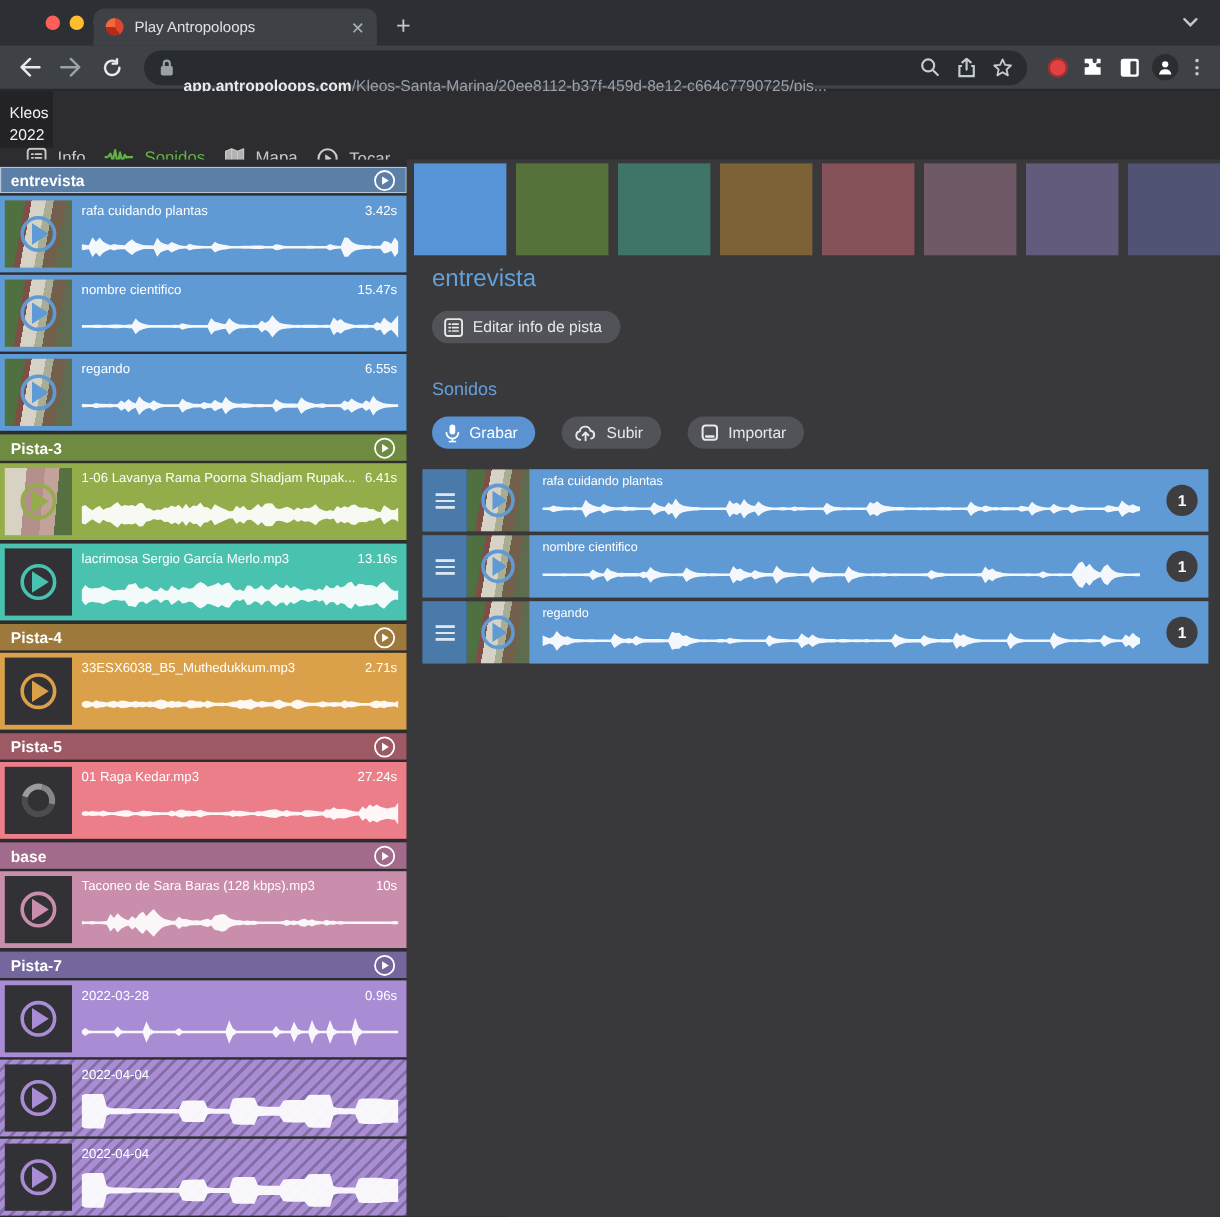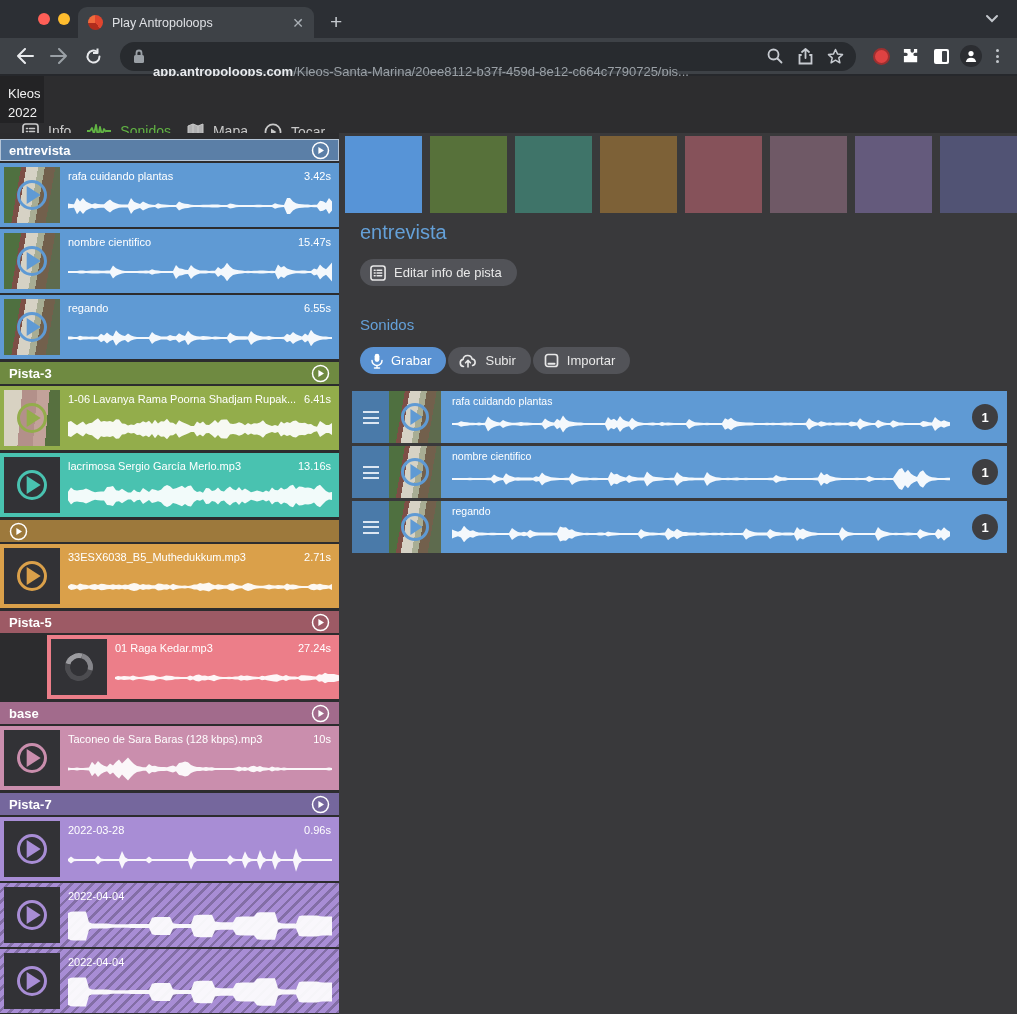--- a/index.html
+++ b/index.html
@@ -78,21 +78,21 @@
        background:#989ca2;}
 
   
   .main{position:absolute;left:339px;top:133px;right:0;bottom:0;background:#39393b;}
   .palette{position:absolute;left:6px;top:3px;right:0;height:77px;display:flex;gap:8px;overflow:hidden;}
   .swatch{width:77px;flex:none;}
   .main-title{position:absolute;left:21px;top:88px;font-size:20px;color:#64a0d8;}
   .editbtn{position:absolute;left:21px;top:126px;height:27px;background:#525358;border-radius:14px;
        display:flex;align-items:center;gap:8px;padding:0 15px 0 10px;color:#e8e8e8;font-size:13px;}
   .sonidos-label{position:absolute;left:21px;top:183px;font-size:15px;color:#64a0d8;}
-  .actions{position:absolute;left:21px;top:214px;display:flex;gap:2px;}
+  .actions{position:absolute;left:21px;top:214px;display:flex;gap:22px;}
   .pill{height:27px;border-radius:14px;background:#525358;display:flex;align-items:center;
        gap:8px;padding:0 15px 0 11px;color:#e8e8e8;font-size:13px;}
   .pill.primary{background:#5a92d2;color:#fff;}
   .rows{position:absolute;left:13px;top:258px;right:10px;}
   .srow{height:52px;margin-bottom:3px;display:flex;position:relative;color:#fff;}
   .srow .handle{width:37px;flex:none;background:#4a7aa9;display:flex;align-items:center;justify-content:center;}
   .grip{width:16px;height:13px;background:repeating-linear-gradient(#dce6f2 0 2px,transparent 2px 5.5px);}
   .srow .rthumb{width:52px;flex:none;position:relative;overflow:hidden;}
   .srow .rbody{flex:1;position:relative;}
   .srow .rname{position:absolute;left:11px;top:4px;font-size:10.5px;}
@@ -357,20 +357,21 @@
             <span class="sname">lacrimosa Sergio García Merlo.mp3</span>
             <span class="sdur">13.16s</span>
           </div>
           <svg width="264" height="34" class="wave sb-wave">
             <polygon points="0.0,12.8 3.0,8.6 6.0,10.9 9.0,11.5 12.0,11.0 15.0,10.7 18.0,9.4 21.0,10.7 24.0,12.2 27.0,13.2 30.0,12.7 33.0,12.4 36.0,12.6 39.0,8.0 42.0,7.8 45.0,6.9 48.0,11.2 51.0,11.7 54.0,9.7 57.0,11.7 60.0,13.4 63.0,13.4 66.0,10.6 69.0,12.8 72.0,13.2 75.0,8.9 78.0,10.9 81.0,12.9 84.0,10.1 87.0,10.8 90.0,11.7 93.0,10.8 96.0,7.6 99.0,6.0 102.0,7.3 105.0,9.9 108.0,9.2 111.0,8.0 114.0,6.7 117.0,8.9 120.0,7.0 123.0,6.5 126.0,10.9 129.0,13.0 132.0,12.2 135.0,13.8 138.0,8.9 141.0,9.2 144.0,11.9 147.0,11.2 150.0,8.4 153.0,11.8 156.0,12.6 159.0,9.5 162.0,7.5 165.0,10.3 168.0,11.2 171.0,8.0 174.0,11.4 177.0,9.6 180.0,11.3 183.0,13.3 186.0,12.5 189.0,11.4 192.0,12.2 195.0,13.2 198.0,11.5 201.0,12.8 204.0,8.4 207.0,11.1 210.0,11.3 213.0,8.5 216.0,10.5 219.0,9.6 222.0,6.7 225.0,5.8 228.0,10.0 231.0,7.5 234.0,7.7 237.0,8.7 240.0,8.5 243.0,9.0 246.0,10.4 249.0,7.3 252.0,5.7 255.0,9.0 258.0,12.0 261.0,13.5 264.0,13.1 264.0,20.9 261.0,20.5 258.0,22.0 255.0,25.0 252.0,28.3 249.0,26.7 246.0,23.6 243.0,25.0 240.0,25.5 237.0,25.3 234.0,26.3 231.0,26.5 228.0,24.0 225.0,28.2 222.0,27.3 219.0,24.4 216.0,23.5 213.0,25.5 210.0,22.7 207.0,22.9 204.0,25.6 201.0,21.2 198.0,22.5 195.0,20.8 192.0,21.8 189.0,22.6 186.0,21.5 183.0,20.7 180.0,22.7 177.0,24.4 174.0,22.6 171.0,26.0 168.0,22.8 165.0,23.7 162.0,26.5 159.0,24.5 156.0,21.4 153.0,22.2 150.0,25.6 147.0,22.8 144.0,22.1 141.0,24.8 138.0,25.1 135.0,20.2 132.0,21.8 129.0,21.0 126.0,23.1 123.0,27.5 120.0,27.0 117.0,25.1 114.0,27.3 111.0,26.0 108.0,24.8 105.0,24.1 102.0,26.7 99.0,28.0 96.0,26.4 93.0,23.2 90.0,22.3 87.0,23.2 84.0,23.9 81.0,21.1 78.0,23.1 75.0,25.1 72.0,20.8 69.0,21.2 66.0,23.4 63.0,20.6 60.0,20.6 57.0,22.3 54.0,24.3 51.0,22.3 48.0,22.8 45.0,27.1 42.0,26.2 39.0,26.0 36.0,21.4 33.0,21.6 30.0,21.3 27.0,20.8 24.0,21.8 21.0,23.3 18.0,24.6 15.0,23.3 12.0,23.0 9.0,22.5 6.0,23.1 3.0,25.4 0.0,21.2" fill="#fff" fill-opacity="0.93"></polygon>
           </svg>
         </div>
       </div>
       <div class="track">
         <div class="track-header" style="background: rgb(157, 121, 60);">
+          <span class="tname">Pista-4</span>
           <svg width="19" height="19" viewBox="0 0 19 19">
             <circle cx="9.5" cy="9.5" r="8" fill="none" stroke="#fff" stroke-width="1.5"></circle>
             <path d="M7.4 6 L13 9.5 L7.4 13 Z" fill="#fff"></path>
           </svg>
         </div>
         <div class="sound-item" style="background: rgb(218, 160, 74);">
           <div class="sound-thumb thumb-dark">
             <div class="ring" style="width: 30px; height: 30px; border: 3.5px solid rgb(218, 160, 74);">
               <i style="border-top: 9px solid transparent; border-bottom: 9px solid transparent; border-left: 14px solid rgb(218, 160, 74);"></i>
             </div>
@@ -385,21 +386,21 @@
         </div>
       </div>
       <div class="track">
         <div class="track-header" style="background: rgb(157, 90, 101);">
           <span class="tname">Pista-5</span>
           <svg width="19" height="19" viewBox="0 0 19 19">
             <circle cx="9.5" cy="9.5" r="8" fill="none" stroke="#fff" stroke-width="1.5"></circle>
             <path d="M7.4 6 L13 9.5 L7.4 13 Z" fill="#fff"></path>
           </svg>
         </div>
-        <div class="sound-item" style="background: rgb(236, 126, 137); margin-left: 47px;">
+        <div class="sound-item" style="background: rgb(236, 126, 137);">
           <div class="sound-thumb thumb-dark">
             <div class="spinner"></div>
           </div>
           <div class="sound-meta">
             <span class="sname">01 Raga Kedar.mp3</span>
             <span class="sdur">27.24s</span>
           </div>
           <svg width="264" height="34" class="wave sb-wave">
             <polygon points="0.0,15.9 3.0,14.9 6.0,15.4 9.0,14.9 12.0,15.3 15.0,15.5 18.0,14.5 21.0,15.4 24.0,15.9 27.0,15.8 30.0,15.3 33.0,14.7 36.0,14.3 39.0,14.3 42.0,15.5 45.0,15.9 48.0,15.5 51.0,14.5 54.0,14.8 57.0,15.0 60.0,15.7 63.0,15.7 66.0,15.9 69.0,15.9 72.0,15.9 75.0,14.5 78.0,15.4 81.0,14.1 84.0,13.6 87.0,14.7 90.0,14.6 93.0,15.2 96.0,14.7 99.0,13.8 102.0,15.1 105.0,15.7 108.0,15.9 111.0,15.9 114.0,15.8 117.0,15.9 120.0,15.4 123.0,15.5 126.0,14.2 129.0,14.9 132.0,14.6 135.0,15.1 138.0,15.5 141.0,15.8 144.0,15.9 147.0,14.8 150.0,15.2 153.0,14.6 156.0,14.0 159.0,13.6 162.0,13.3 165.0,14.6 168.0,15.2 171.0,14.1 174.0,15.2 177.0,15.4 180.0,15.5 183.0,15.9 186.0,14.3 189.0,14.2 192.0,14.5 195.0,14.8 198.0,15.3 201.0,15.4 204.0,13.3 207.0,13.8 210.0,11.7 213.0,13.1 216.0,13.1 219.0,12.9 222.0,13.8 225.0,14.6 228.0,15.2 231.0,15.5 234.0,11.0 237.0,13.2 240.0,9.5 243.0,11.3 246.0,9.5 249.0,11.3 252.0,12.1 255.0,12.7 258.0,12.0 261.0,11.8 264.0,7.6 264.0,26.4 261.0,22.2 258.0,22.0 255.0,21.3 252.0,21.9 249.0,22.7 246.0,24.5 243.0,22.7 240.0,24.5 237.0,20.8 234.0,23.0 231.0,18.5 228.0,18.8 225.0,19.4 222.0,20.2 219.0,21.1 216.0,20.9 213.0,20.9 210.0,22.3 207.0,20.2 204.0,20.7 201.0,18.6 198.0,18.7 195.0,19.2 192.0,19.5 189.0,19.8 186.0,19.7 183.0,18.1 180.0,18.5 177.0,18.6 174.0,18.8 171.0,19.9 168.0,18.8 165.0,19.4 162.0,20.7 159.0,20.4 156.0,20.0 153.0,19.4 150.0,18.8 147.0,19.2 144.0,18.1 141.0,18.2 138.0,18.5 135.0,18.9 132.0,19.4 129.0,19.1 126.0,19.8 123.0,18.5 120.0,18.6 117.0,18.1 114.0,18.2 111.0,18.1 108.0,18.1 105.0,18.3 102.0,18.9 99.0,20.2 96.0,19.3 93.0,18.8 90.0,19.4 87.0,19.3 84.0,20.4 81.0,19.9 78.0,18.6 75.0,19.5 72.0,18.1 69.0,18.1 66.0,18.1 63.0,18.3 60.0,18.3 57.0,19.0 54.0,19.2 51.0,19.5 48.0,18.5 45.0,18.1 42.0,18.5 39.0,19.7 36.0,19.7 33.0,19.3 30.0,18.7 27.0,18.2 24.0,18.1 21.0,18.6 18.0,19.5 15.0,18.5 12.0,18.7 9.0,19.1 6.0,18.6 3.0,19.1 0.0,18.1" fill="#fff" fill-opacity="0.93"></polygon>
           </svg>

